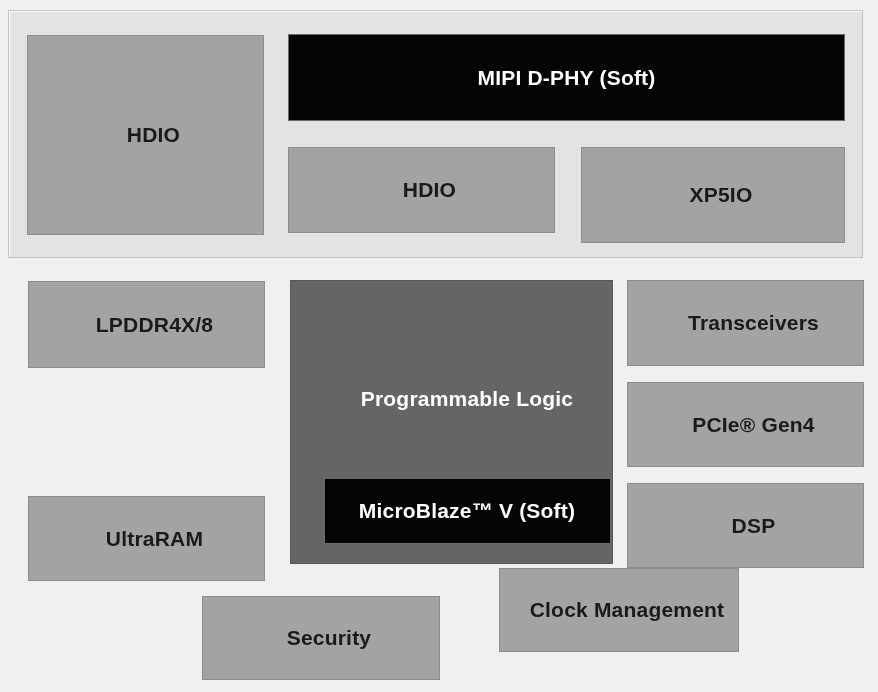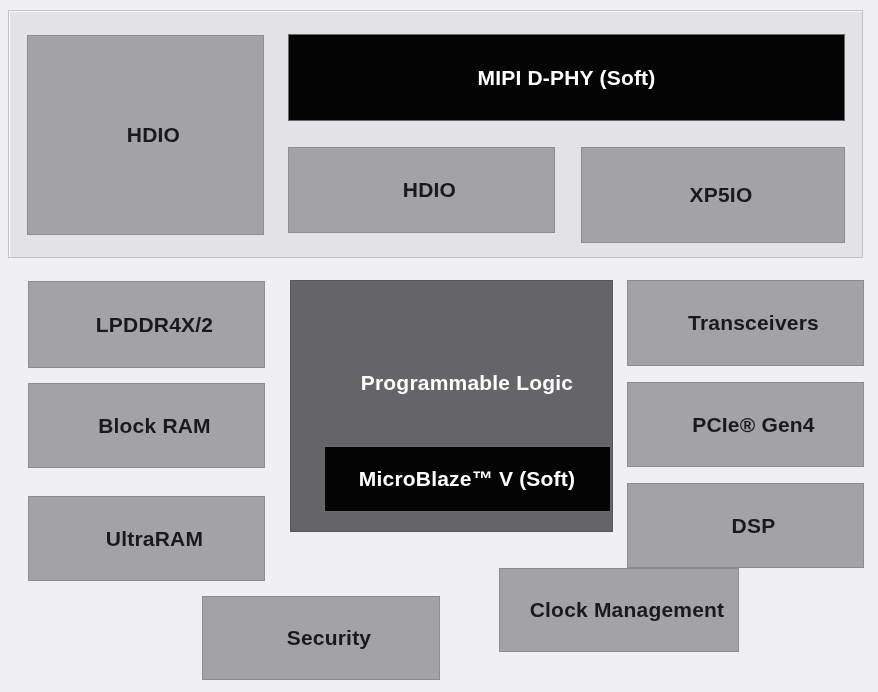--- a/index.html
+++ b/index.html
@@ -55,21 +55,21 @@
   
   .lpddr     { left: 28px;  top: 281px; width: 237px; height: 87px; }
   .blockram  { left: 28px;  top: 383px; width: 237px; height: 85px; }
   .ultraram  { left: 28px;  top: 496px; width: 237px; height: 85px; }
   .transceivers { left: 627px; top: 280px; width: 237px; height: 86px; }
   .pcie         { left: 627px; top: 382px; width: 237px; height: 85px; }
   .dsp          { left: 627px; top: 483px; width: 237px; height: 85px; }
   
   .pl {
     left: 290px; top: 280px;
-    width: 323px; height: 252px;
+    width: 323px; height: 284px;
     background: var(--block-dark, #656568);
     border: 1px solid var(--block-dark-border, #58585b);
     color: var(--text-light, #ffffff);
     flex-direction: column;
     justify-content: flex-start;
     padding-left: 31px;
   }
   .pl-label {
     flex: 1 1 auto;
     display: flex;
@@ -109,26 +109,23 @@
 
   <div class="blk gray hpio">
     <span>HDIO</span>
   </div>
 
   <div class="blk gray xp5io">
     <span>XP5IO</span>
   </div>
 
   <div class="blk gray lpddr">
-    <span>LPDDR4X/2</span>
+    <span>LPDDR4X/8</span>
   </div>
 
-  <div class="blk gray blockram">
-    <span>Block RAM</span>
-  </div>
 
   <div class="blk gray ultraram">
     <span>UltraRAM</span>
   </div>
 
   <div class="blk pl">
     <div class="pl-label">Programmable Logic</div>
     <div class="black mb">
       <span>MicroBlaze™ V (Soft)</span>
     </div>

